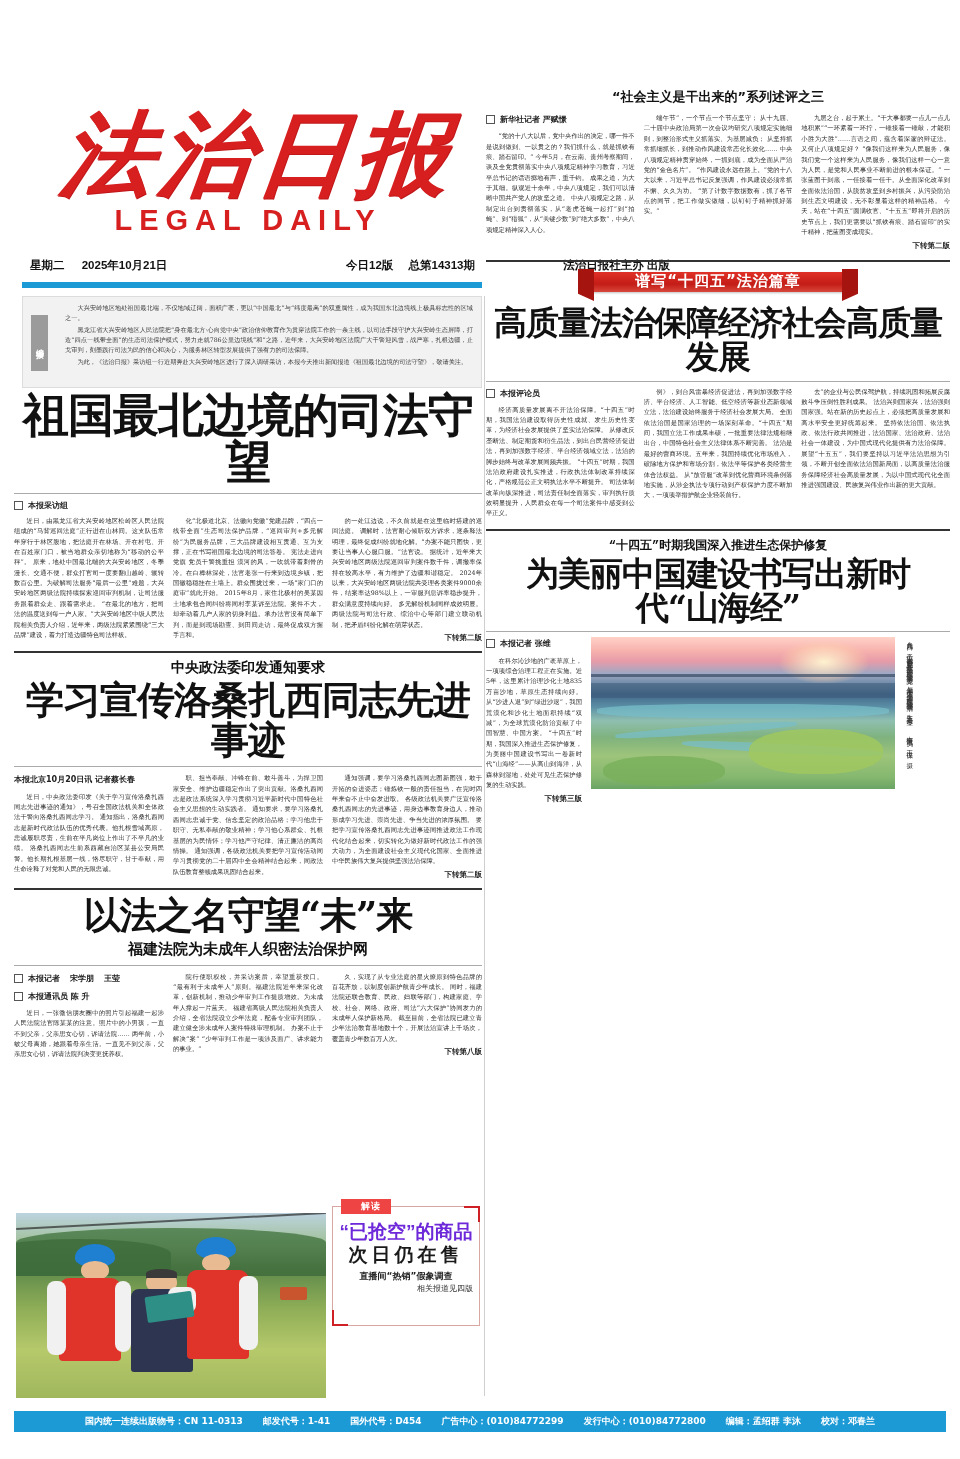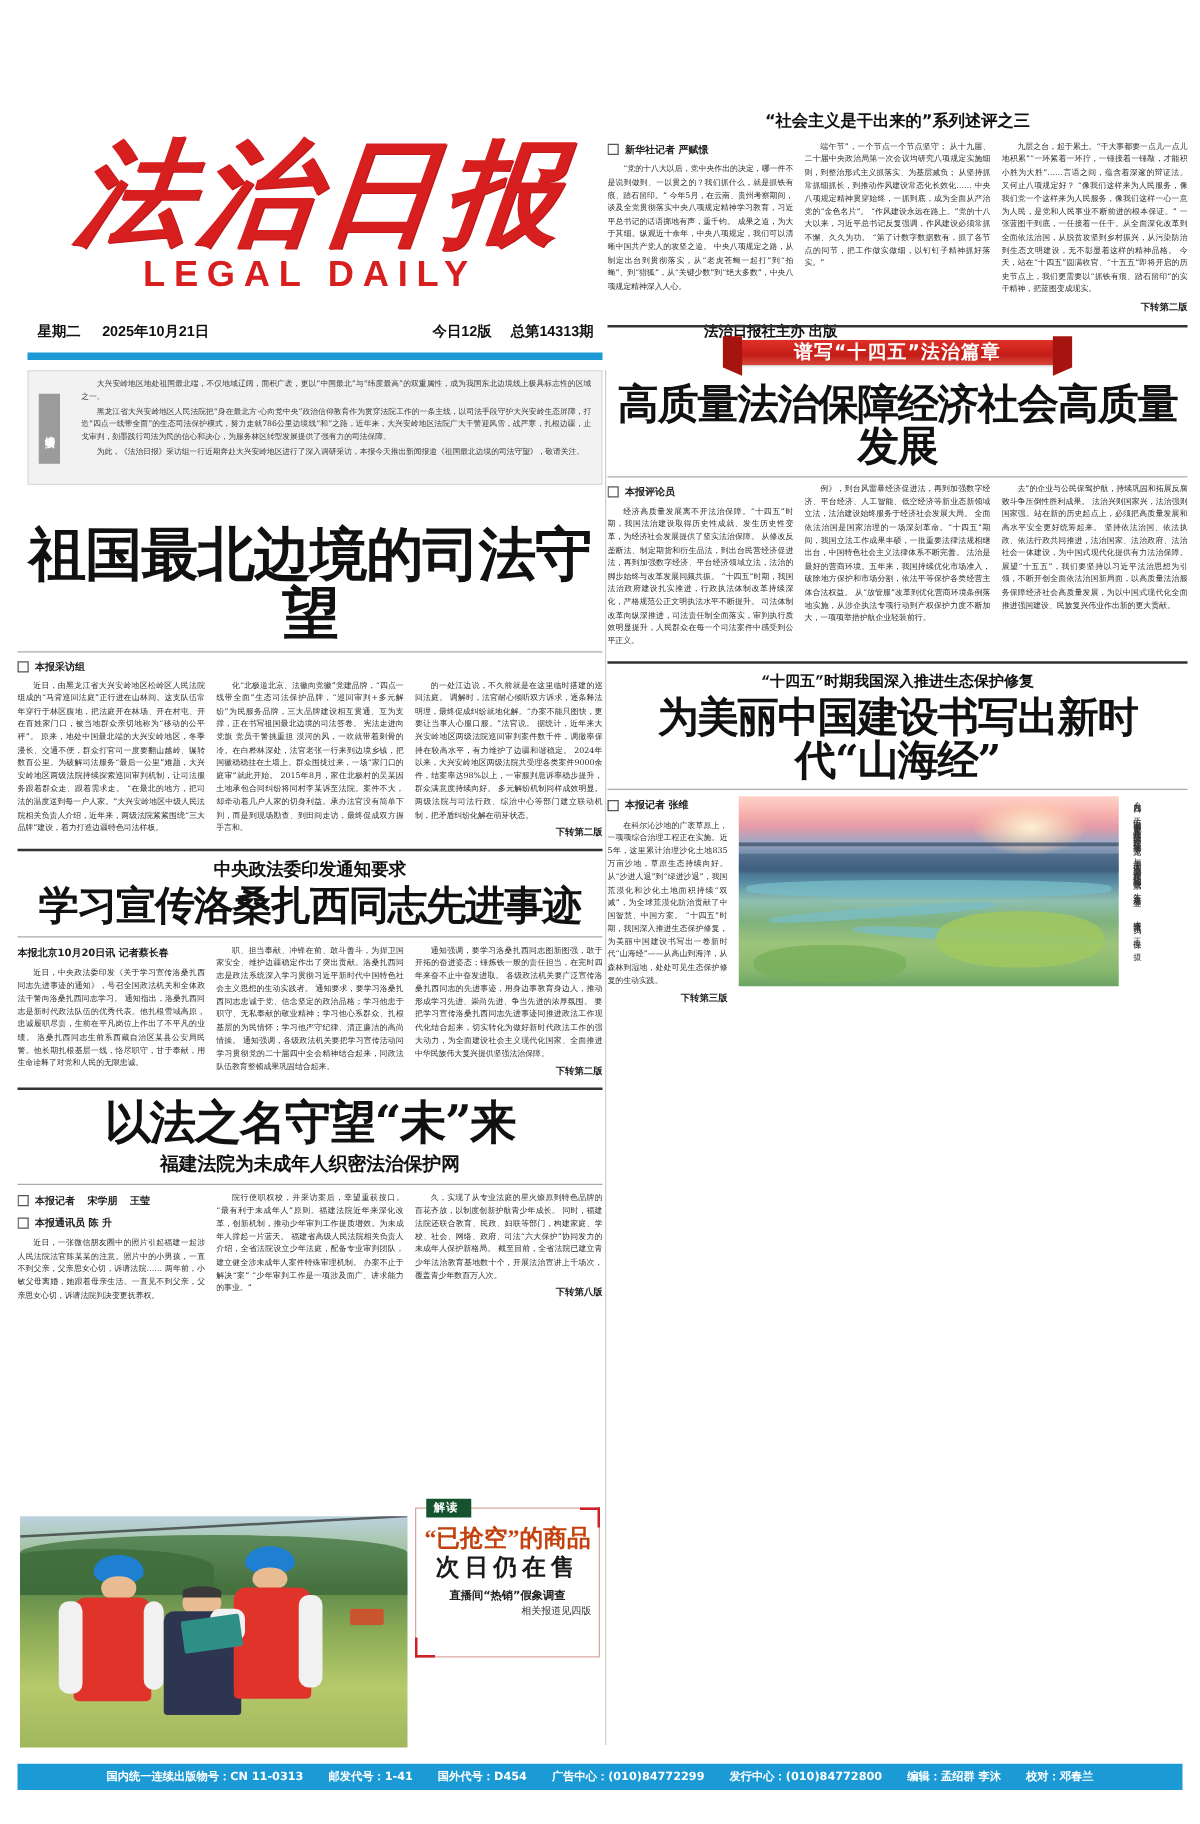--- a/index.html
+++ b/index.html
@@ -26,21 +26,21 @@
     text-justify:inter-ideograph;word-break:break-all;}
   .body-text p{margin:0 0 2px 0;text-indent:2em;}
   .col{overflow:hidden;}
   .byline{font-size:8px;font-weight:700;color:#222;margin-bottom:5px;font-family:"DejaVu Sans","Liberation Sans",sans-serif;}
   .byline .bx{display:inline-block;width:7px;height:7px;border:1px solid #555;margin-right:5px;vertical-align:middle;}
   .byline .nm{margin-right:10px;}
   .jump{text-align:right;font-weight:700;font-size:7.5px;color:#222;margin-top:2px;}
 
   
   .hl-main{font-family:"DejaVu Sans","Liberation Sans",sans-serif;font-weight:700;color:#111;text-align:center;line-height:1.02;
-    letter-spacing:-1px;margin-top:28px;}
+    letter-spacing:-1px;}
   .hl-serif{font-family:"DejaVu Serif","Liberation Serif",serif;font-weight:700;color:#111;text-align:center;line-height:1.04;letter-spacing:-1px;}
   .kicker{font-family:"DejaVu Sans","Liberation Sans",sans-serif;font-weight:700;font-size:14px;color:#111;text-align:center;letter-spacing:0px;}
   .subhead{font-family:"DejaVu Sans","Liberation Sans",sans-serif;font-weight:700;font-size:15px;color:#111;text-align:center;}
 
   .hr-thin{height:1px;background:#aaa;width:100%;}
   .hr-med{height:2px;background:#333;width:100%;}
 
   
   .ednote{position:absolute;left:22px;top:296px;width:460px;height:92px;background:#f2f2f2;border:1px solid #dcdcdc;box-sizing:border-box;padding:6px 8px 6px 42px;}
   .ednote-tab{position:absolute;left:8px;top:18px;width:17px;height:56px;background:#9b9b9b;color:#fff;font-size:8px;font-weight:700;
@@ -79,23 +79,23 @@
   .arm{position:absolute;background:#f1f1f1;border-radius:8px;}
   .book{position:absolute;background:#2e8f86;border-radius:2px;transform:rotate(-8deg);}
   .darkvest{position:absolute;background:#2d3550;border-radius:8px 8px 3px 3px;}
 
   .vcap{writing-mode:vertical-rl;text-orientation:upright;font-family:"DejaVu Serif",serif;font-size:6.5px;line-height:1.5;color:#333;
     letter-spacing:1px;height:100%;}
 
   
   .promo{position:absolute;left:332px;top:1206px;width:148px;height:120px;border:1px solid #d8a7a2;background:#fff;box-sizing:border-box;
     padding:14px 6px 6px 6px;text-align:center;}
-  .promo-tag{position:absolute;left:8px;top:-8px;background:#14532d;color:#fff;font-size:9px;font-weight:700;padding:1px 10px 1px 6px;
+  .promo-tag{position:absolute;left:8px;top:-8px;background:#ef4444;color:#fff;font-size:9px;font-weight:700;padding:1px 10px 1px 20px;
     letter-spacing:1px;font-family:"DejaVu Sans",sans-serif;}
-  .promo-t1{font-family:Liberation Serif, serif;font-size:19px;font-weight:700;color:#c2410c;letter-spacing:0px;line-height:1.18;}
+  .promo-t1{font-family:Liberation Sans, sans-serif;font-size:19px;font-weight:700;color:#6d28d9;letter-spacing:0px;line-height:1.18;}
   .promo-t2{font-family:"DejaVu Serif","Liberation Serif",serif;font-size:19px;font-weight:700;color:#1a1a1a;letter-spacing:4px;line-height:1.18;}
   .promo-sub{font-size:9px;font-weight:700;color:#222;margin-top:4px;font-family:"DejaVu Sans",sans-serif;}
   .promo-ref{font-size:8px;color:#333;margin-top:0;text-align:right;font-family:"DejaVu Sans",sans-serif;}
   .promo-corner{position:absolute;width:14px;height:14px;border:2px solid #cf2026;}
 
   
   .footer{position:absolute;left:14px;top:1411px;width:932px;height:21px;background:#1b9ad6;color:#fff;display:flex;align-items:center;
     justify-content:center;gap:20px;font-size:9px;font-weight:700;font-family:"DejaVu Sans","Liberation Sans",sans-serif;}
   .footer span{white-space:nowrap;}
 
@@ -172,21 +172,21 @@
 多元解纷机制同样成效明显。两级法院与司法行政、综治中心等部门建立联动机制，把矛盾纠纷化解在萌芽状态。</p>
           <div class="jump">下转第二版</div>
         </div>
       </div>
     </div>
 
     <div class="hr-med" style="margin:7px 0 6px 0;"></div>
 
     <div>
       <div class="kicker" style="margin-bottom:3px;">中央政法委印发通知要求</div>
-      <div class="hl-serif" style="font-size:32px;margin-bottom:7px;">学习宣传洛桑扎西同志先进事迹</div>
+      <div class="hl-serif" style="font-size:38px;margin-bottom:7px;">学习宣传洛桑扎西同志先进事迹</div>
       <div class="hr-thin" style="margin-bottom:6px;"></div>
       <div class="three-col">
         <div class="col body-text">
           <div class="byline" style="text-indent:0;">本报北京10月20日讯  记者蔡长春</div>
           <p>近日，中央政法委印发《关于学习宣传洛桑扎西同志先进事迹的通知》，号召全国政法机关和全体政法干警向洛桑扎西同志学习。
 
 通知指出，洛桑扎西同志是新时代政法队伍的优秀代表。他扎根雪域高原，忠诚履职尽责，生前在平凡岗位上作出了不平凡的业绩。
 
 洛桑扎西同志生前系西藏自治区某县公安局民警。他长期扎根基层一线，恪尽职守，甘于奉献，用生命诠释了对党和人民的无限忠诚。</p>
         </div>

